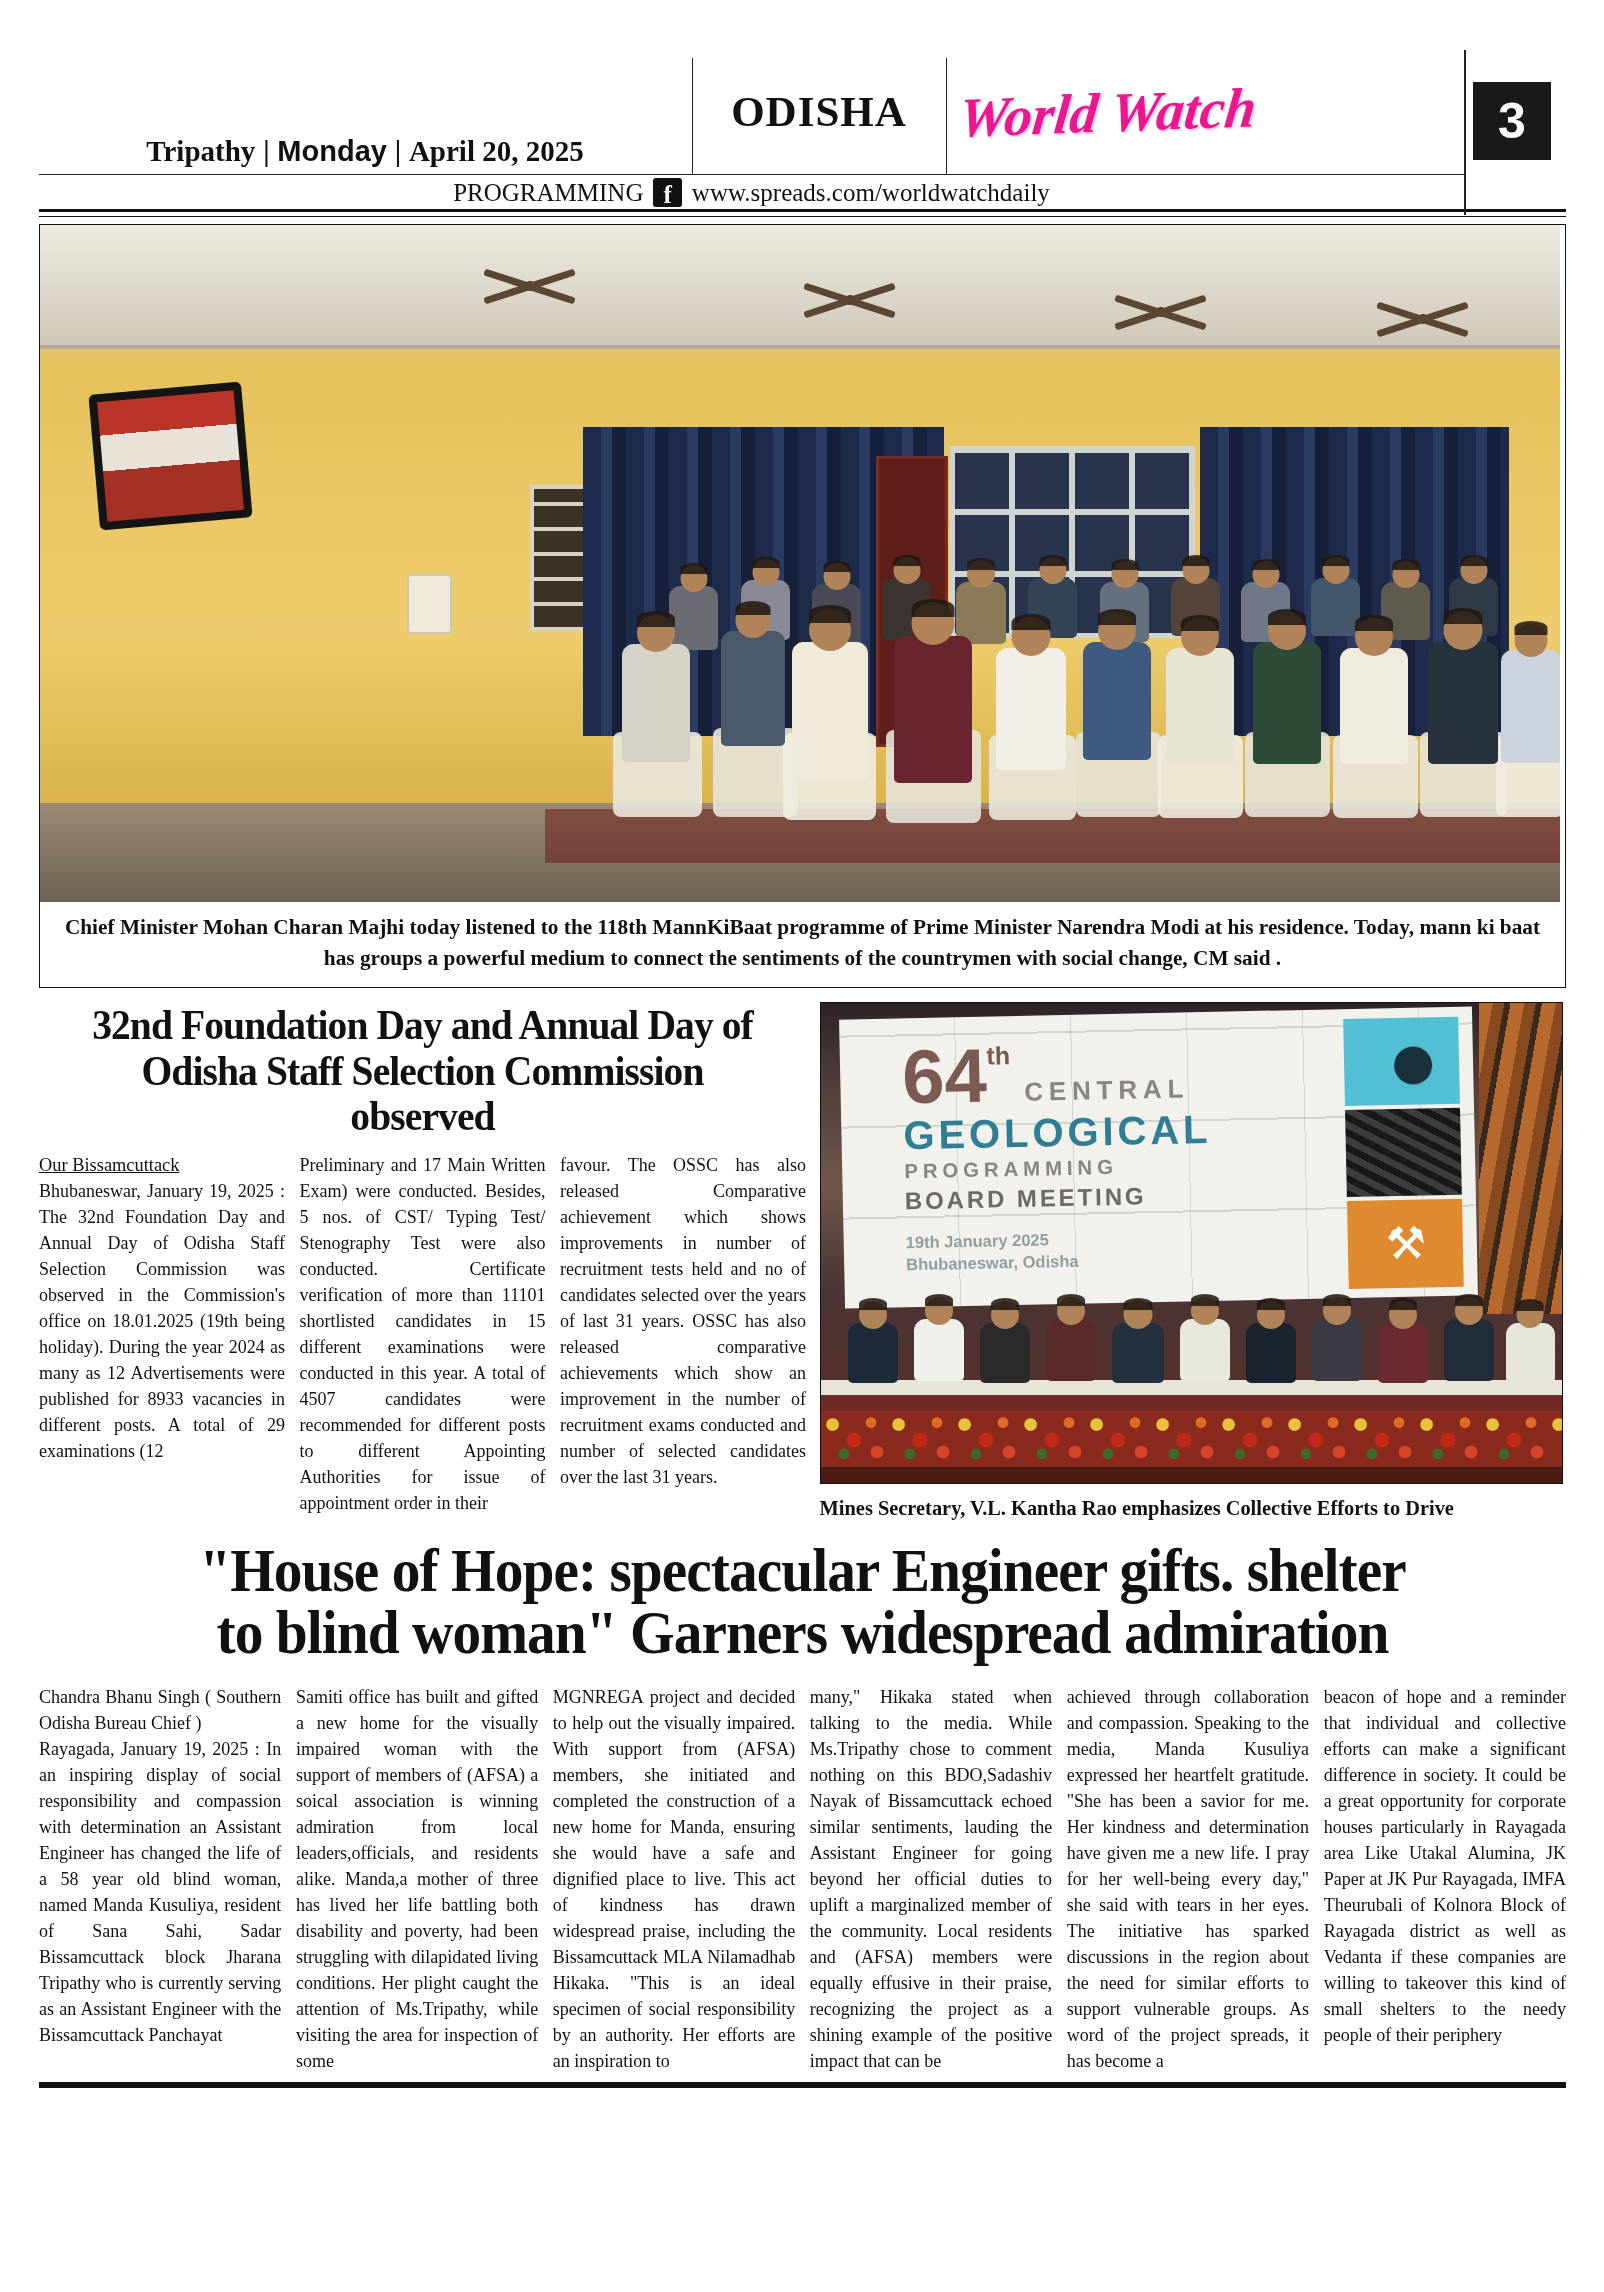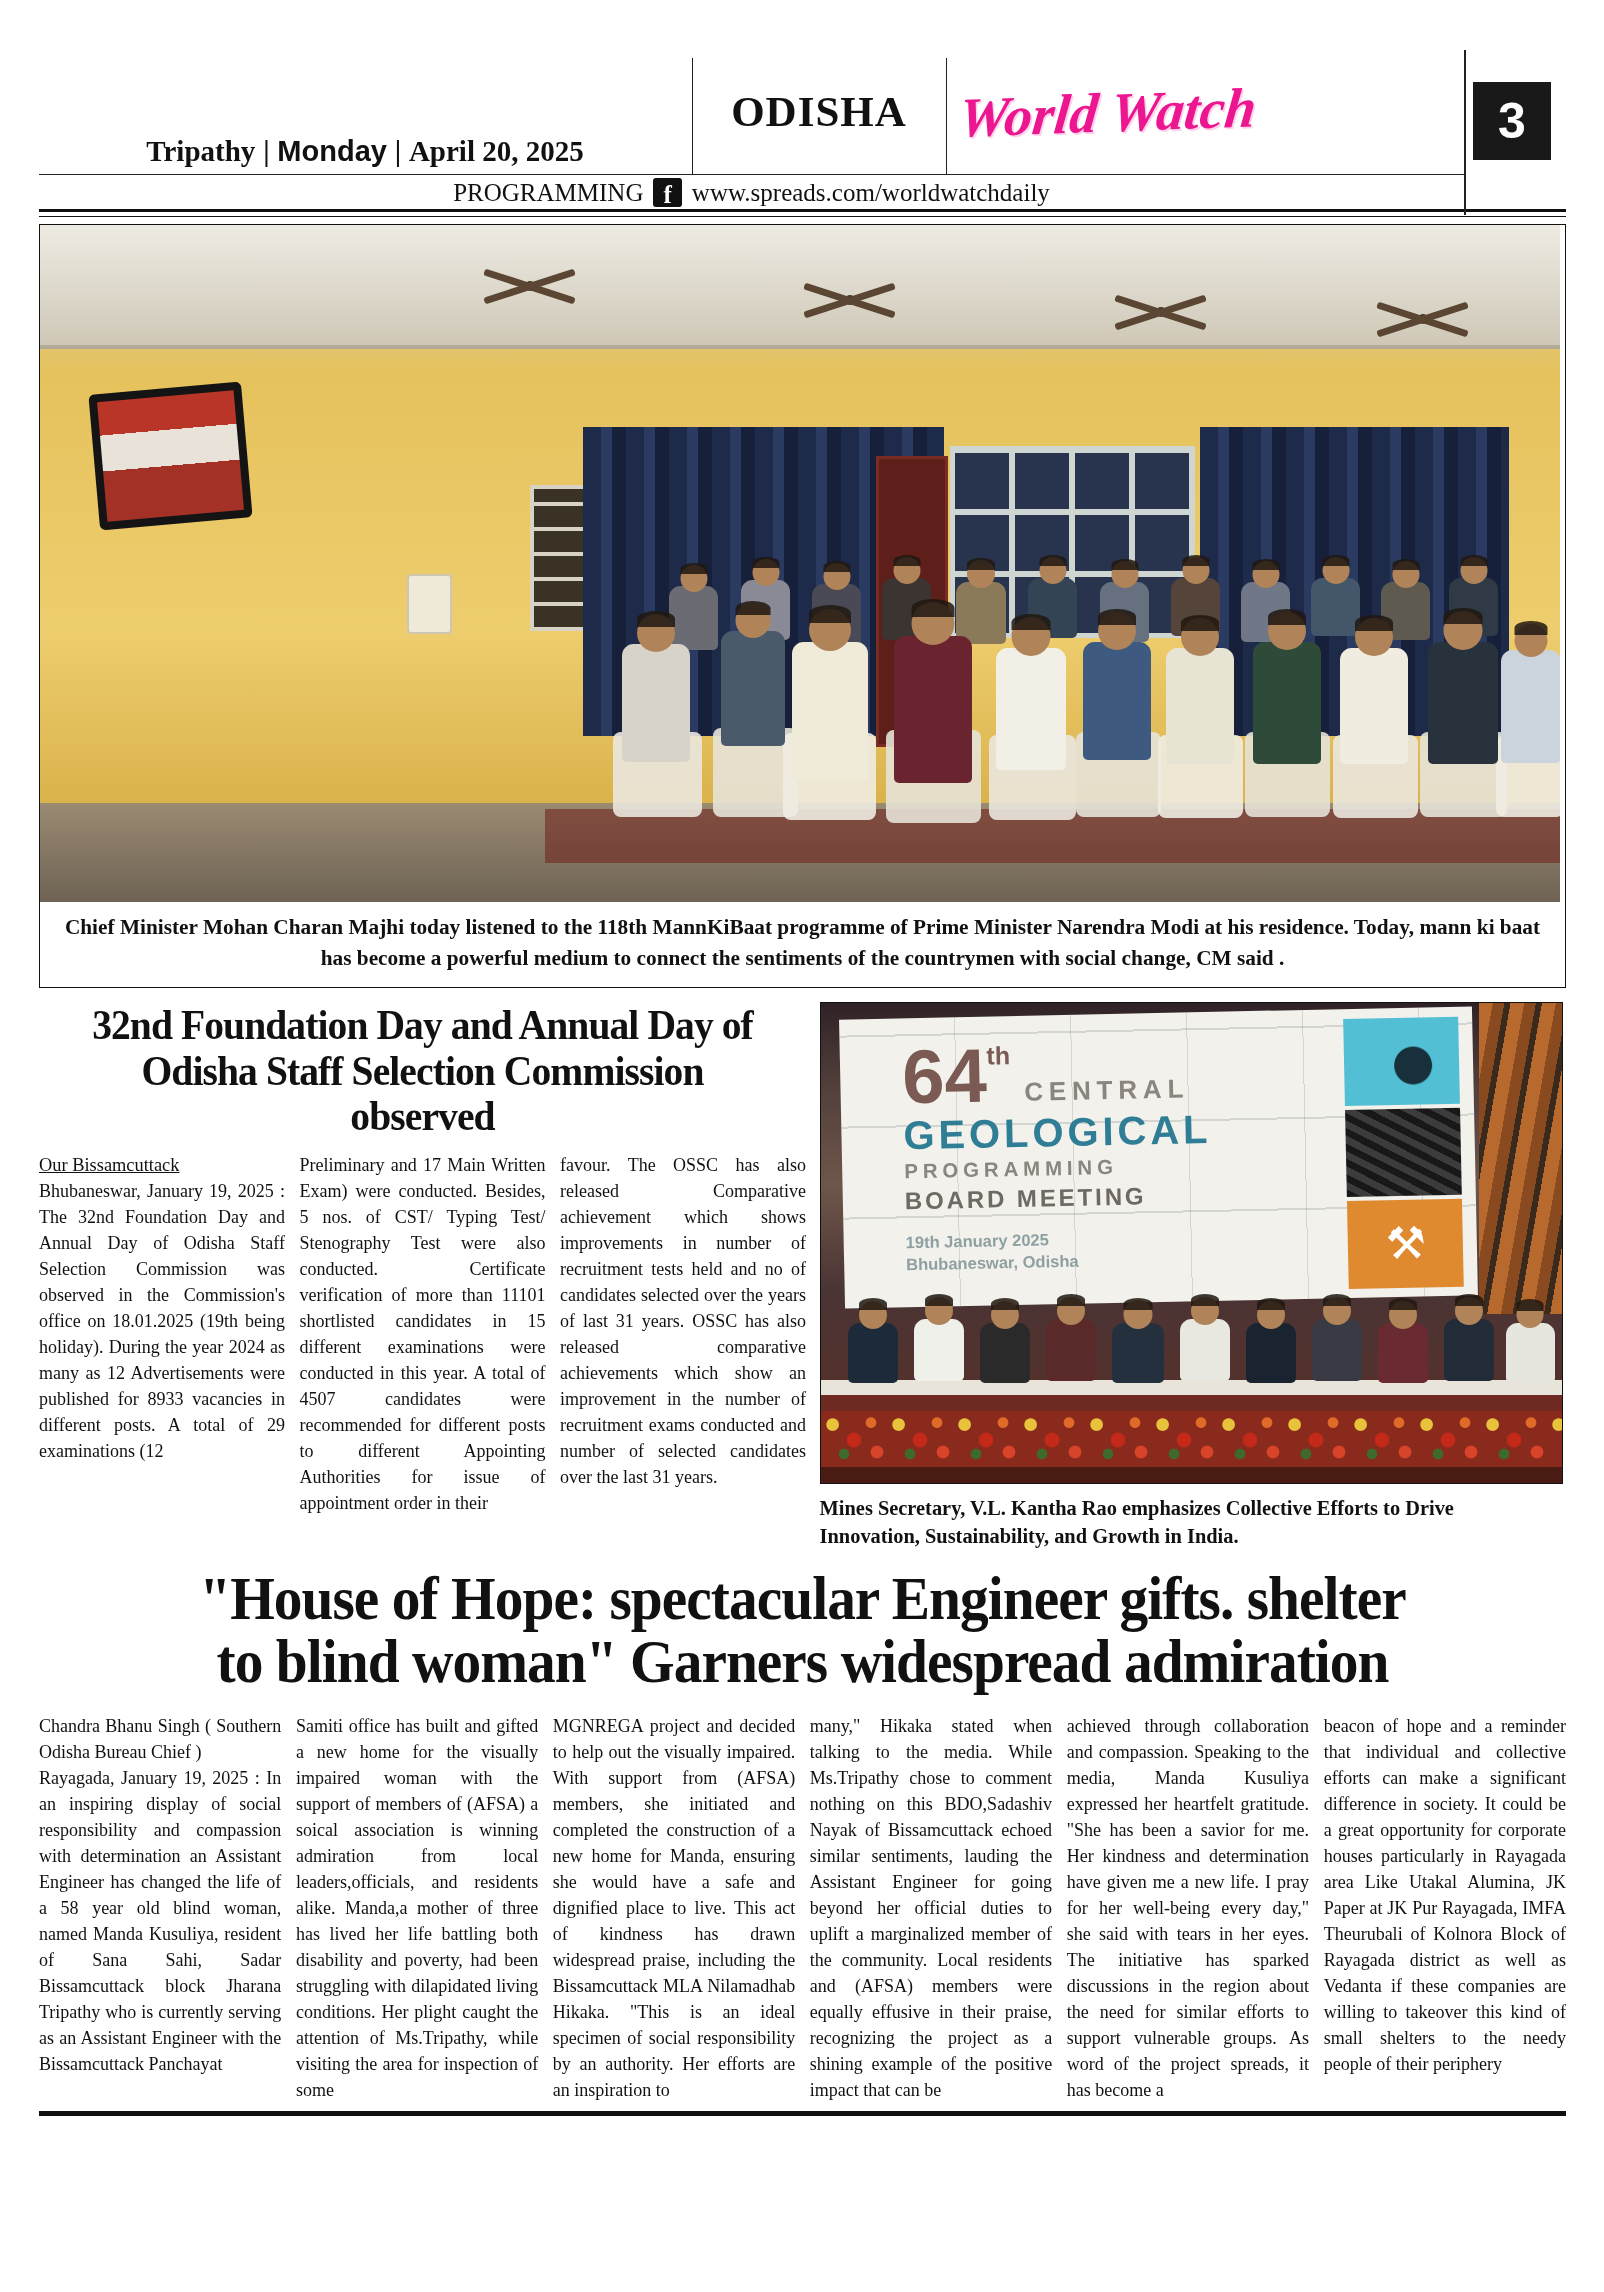--- a/index.html
+++ b/index.html
@@ -200,21 +200,21 @@
         <div class="person" style="left: 752px; top: 417px; width: 76px; height: 138px; background: rgb(240, 234, 216); --hs: 42px;"></div>
         <div class="person" style="left: 854px; top: 411px; width: 78px; height: 147px; background: rgb(106, 36, 48); --hs: 43px;"></div>
         <div class="person" style="left: 956px; top: 423px; width: 70px; height: 122px; background: rgb(242, 239, 230); --hs: 39px;"></div>
         <div class="person" style="left: 1043px; top: 417px; width: 68px; height: 118px; background: rgb(62, 90, 128); --hs: 38px;"></div>
         <div class="person" style="left: 1126px; top: 423px; width: 68px; height: 116px; background: rgb(232, 228, 212); --hs: 38px;"></div>
         <div class="person" style="left: 1213px; top: 417px; width: 68px; height: 122px; background: rgb(46, 74, 56); --hs: 38px;"></div>
         <div class="person" style="left: 1300px; top: 423px; width: 68px; height: 116px; background: rgb(240, 236, 224); --hs: 38px;"></div>
         <div class="person" style="left: 1388px; top: 417px; width: 70px; height: 122px; background: rgb(39, 50, 60); --hs: 39px;"></div>
         <div class="person" style="left: 1461px; top: 425px; width: 60px; height: 113px; background: rgb(203, 212, 220); --hs: 33px;"></div>
       </div>
-    <div class="lead-caption">Chief Minister Mohan Charan Majhi today listened to the 118th MannKiBaat programme of Prime Minister Narendra Modi at his residence. Today, mann ki baat has become a powerful medium to connect the sentiments of the countrymen with social change, CM said .</div>
+    <div class="lead-caption">Chief Minister Mohan Charan Majhi today listened to the 118th MannKiBaat programme of Prime Minister Narendra Modi at his residence. Today, mann ki baat has groups a powerful medium to connect the sentiments of the countrymen with social change, CM said .</div>
   </div>
 
   <div class="mid">
     <div>
       <div class="ossc-head">
         <div>32nd Foundation Day and Annual Day of</div>
         <div>Odisha Staff Selection Commission observed</div>
       </div>
       <div class="col-grid3">
         <div>
@@ -253,21 +253,20 @@
           <div class="person" style="left: 291px; top: 320px; width: 52px; height: 60px; background: rgb(36, 48, 62); --hs: 29px;"></div>
           <div class="person" style="left: 359px; top: 316px; width: 50px; height: 62px; background: rgb(232, 232, 224); --hs: 28px;"></div>
           <div class="person" style="left: 425px; top: 320px; width: 50px; height: 60px; background: rgb(26, 36, 48); --hs: 28px;"></div>
           <div class="person" style="left: 491px; top: 316px; width: 50px; height: 62px; background: rgb(58, 58, 68); --hs: 28px;"></div>
           <div class="person" style="left: 557px; top: 320px; width: 50px; height: 60px; background: rgb(106, 42, 50); --hs: 28px;"></div>
           <div class="person" style="left: 623px; top: 316px; width: 50px; height: 62px; background: rgb(34, 44, 56); --hs: 28px;"></div>
           <div class="person" style="left: 685px; top: 320px; width: 49px; height: 60px; background: rgb(230, 230, 222); --hs: 27px;"></div>
         </div>
       <div class="geo-caption">
         <div>Mines Secretary, V.L. Kantha Rao emphasizes Collective Efforts to Drive</div>
-        <div>Innovation, Sustainability, and Growth in India.</div>
       </div>
     </div>
   </div>
 
   <div class="hope-head">
     <div>"House of Hope: spectacular Engineer gifts. shelter</div>
     <div>to blind woman" Garners widespread admiration</div>
   </div>
   <div class="col-grid6">
     <p class="body-text">Chandra Bhanu Singh ( Southern Odisha Bureau Chief )

